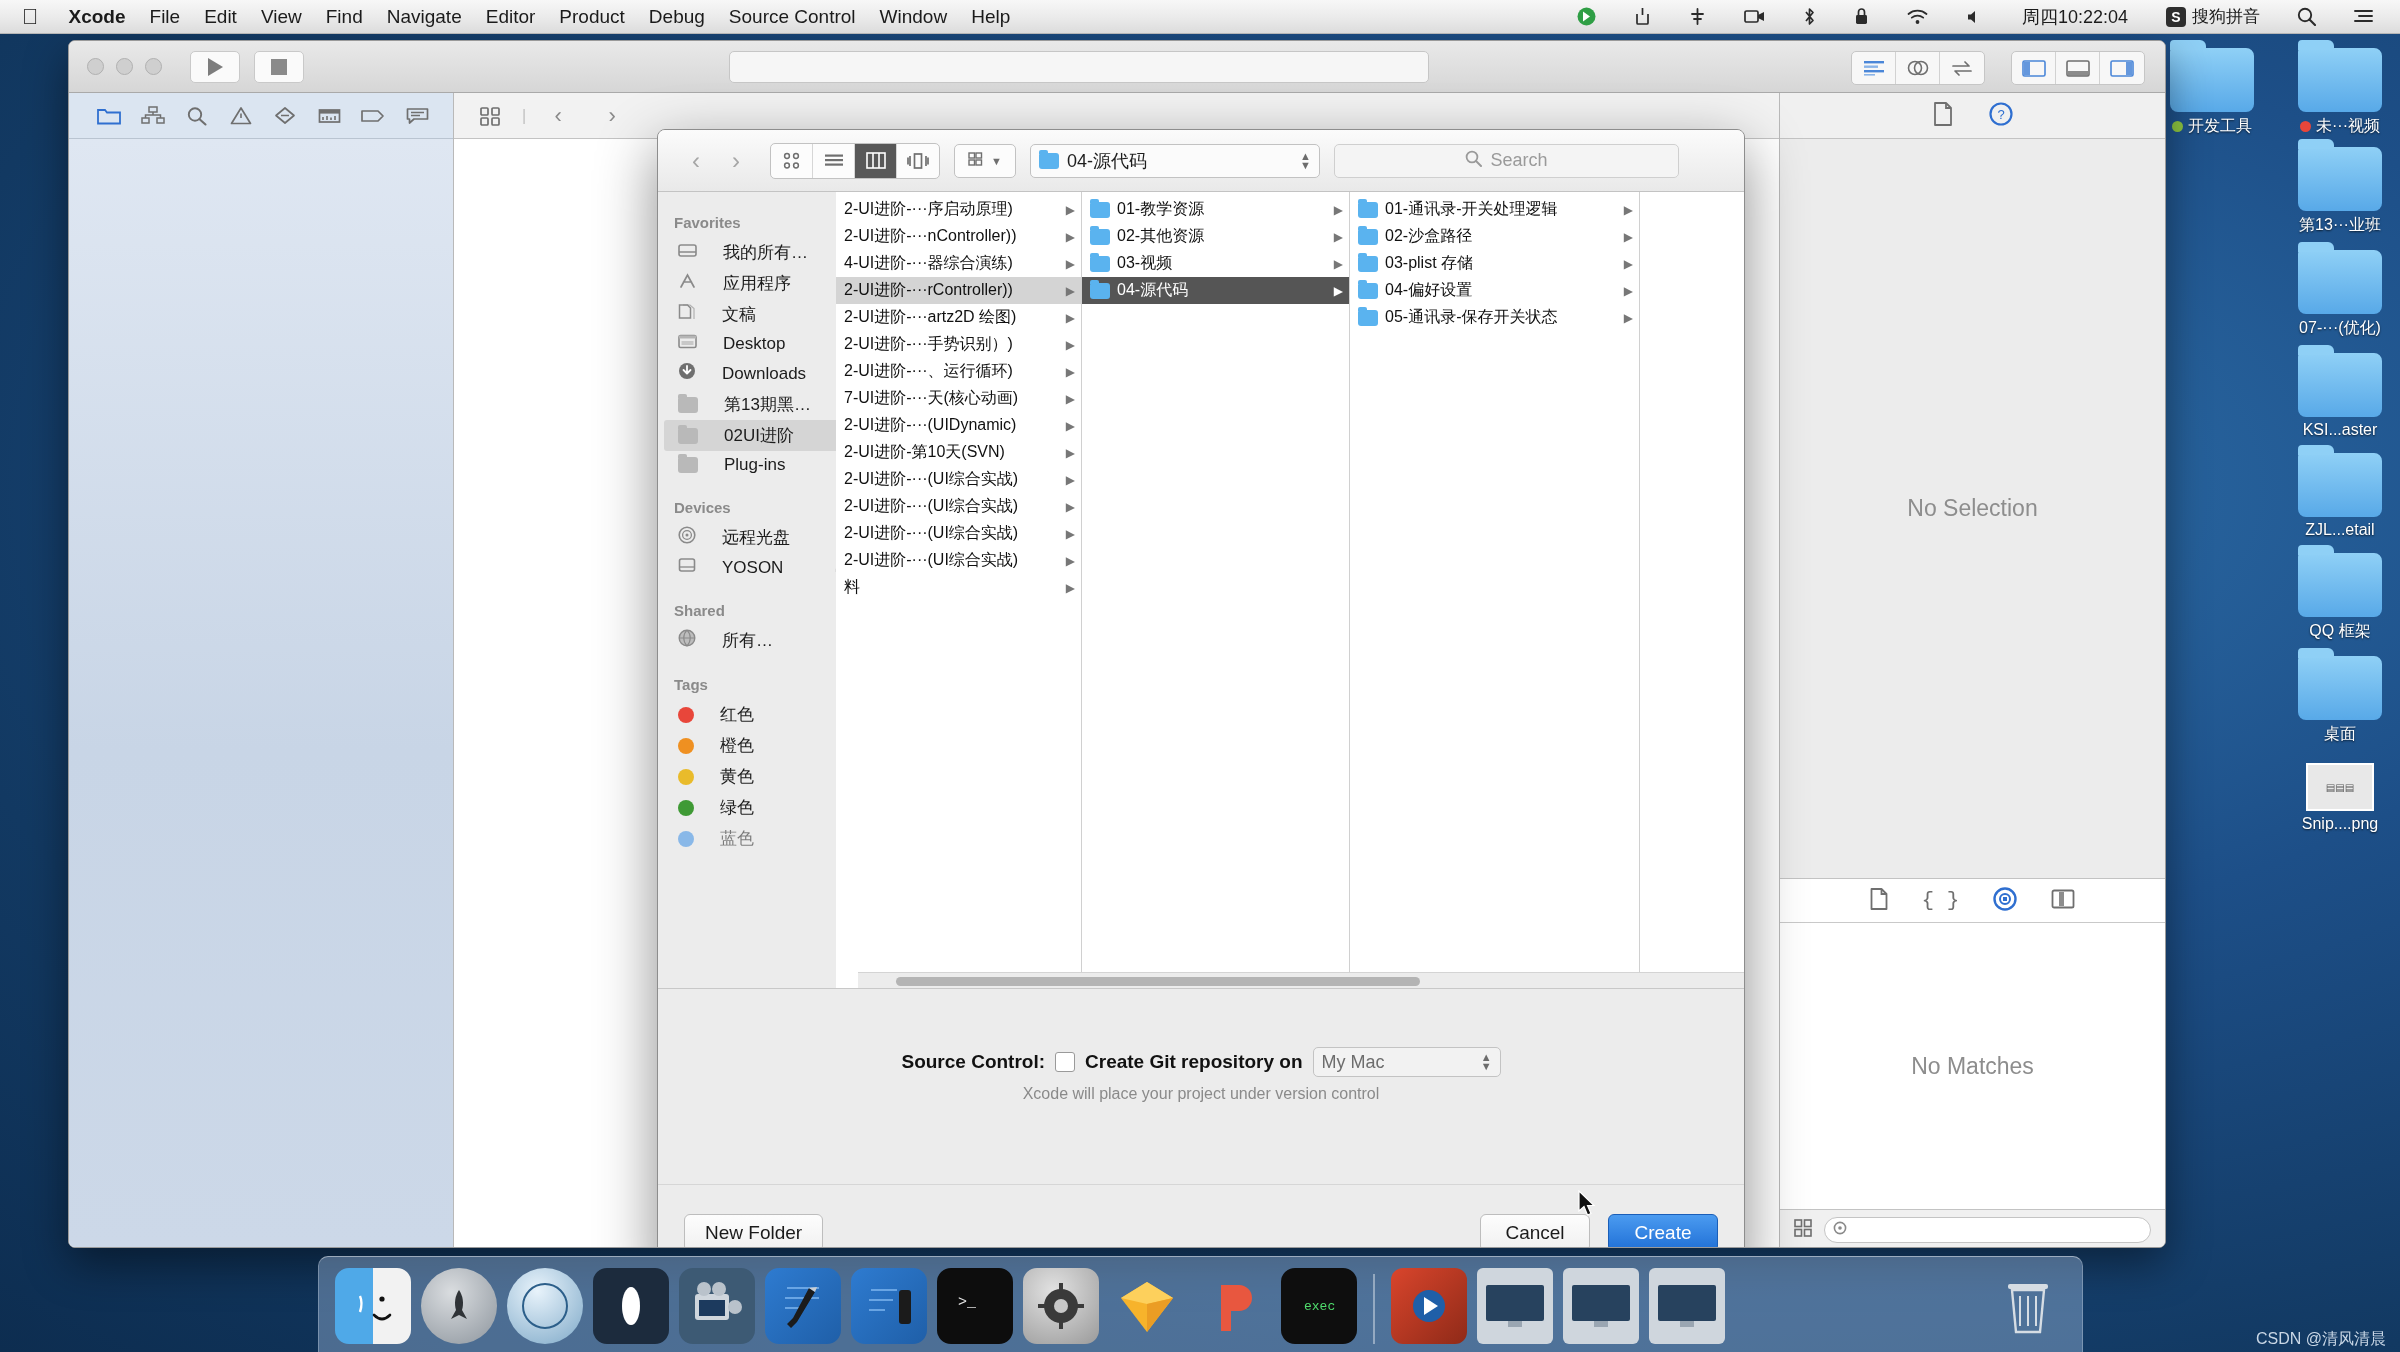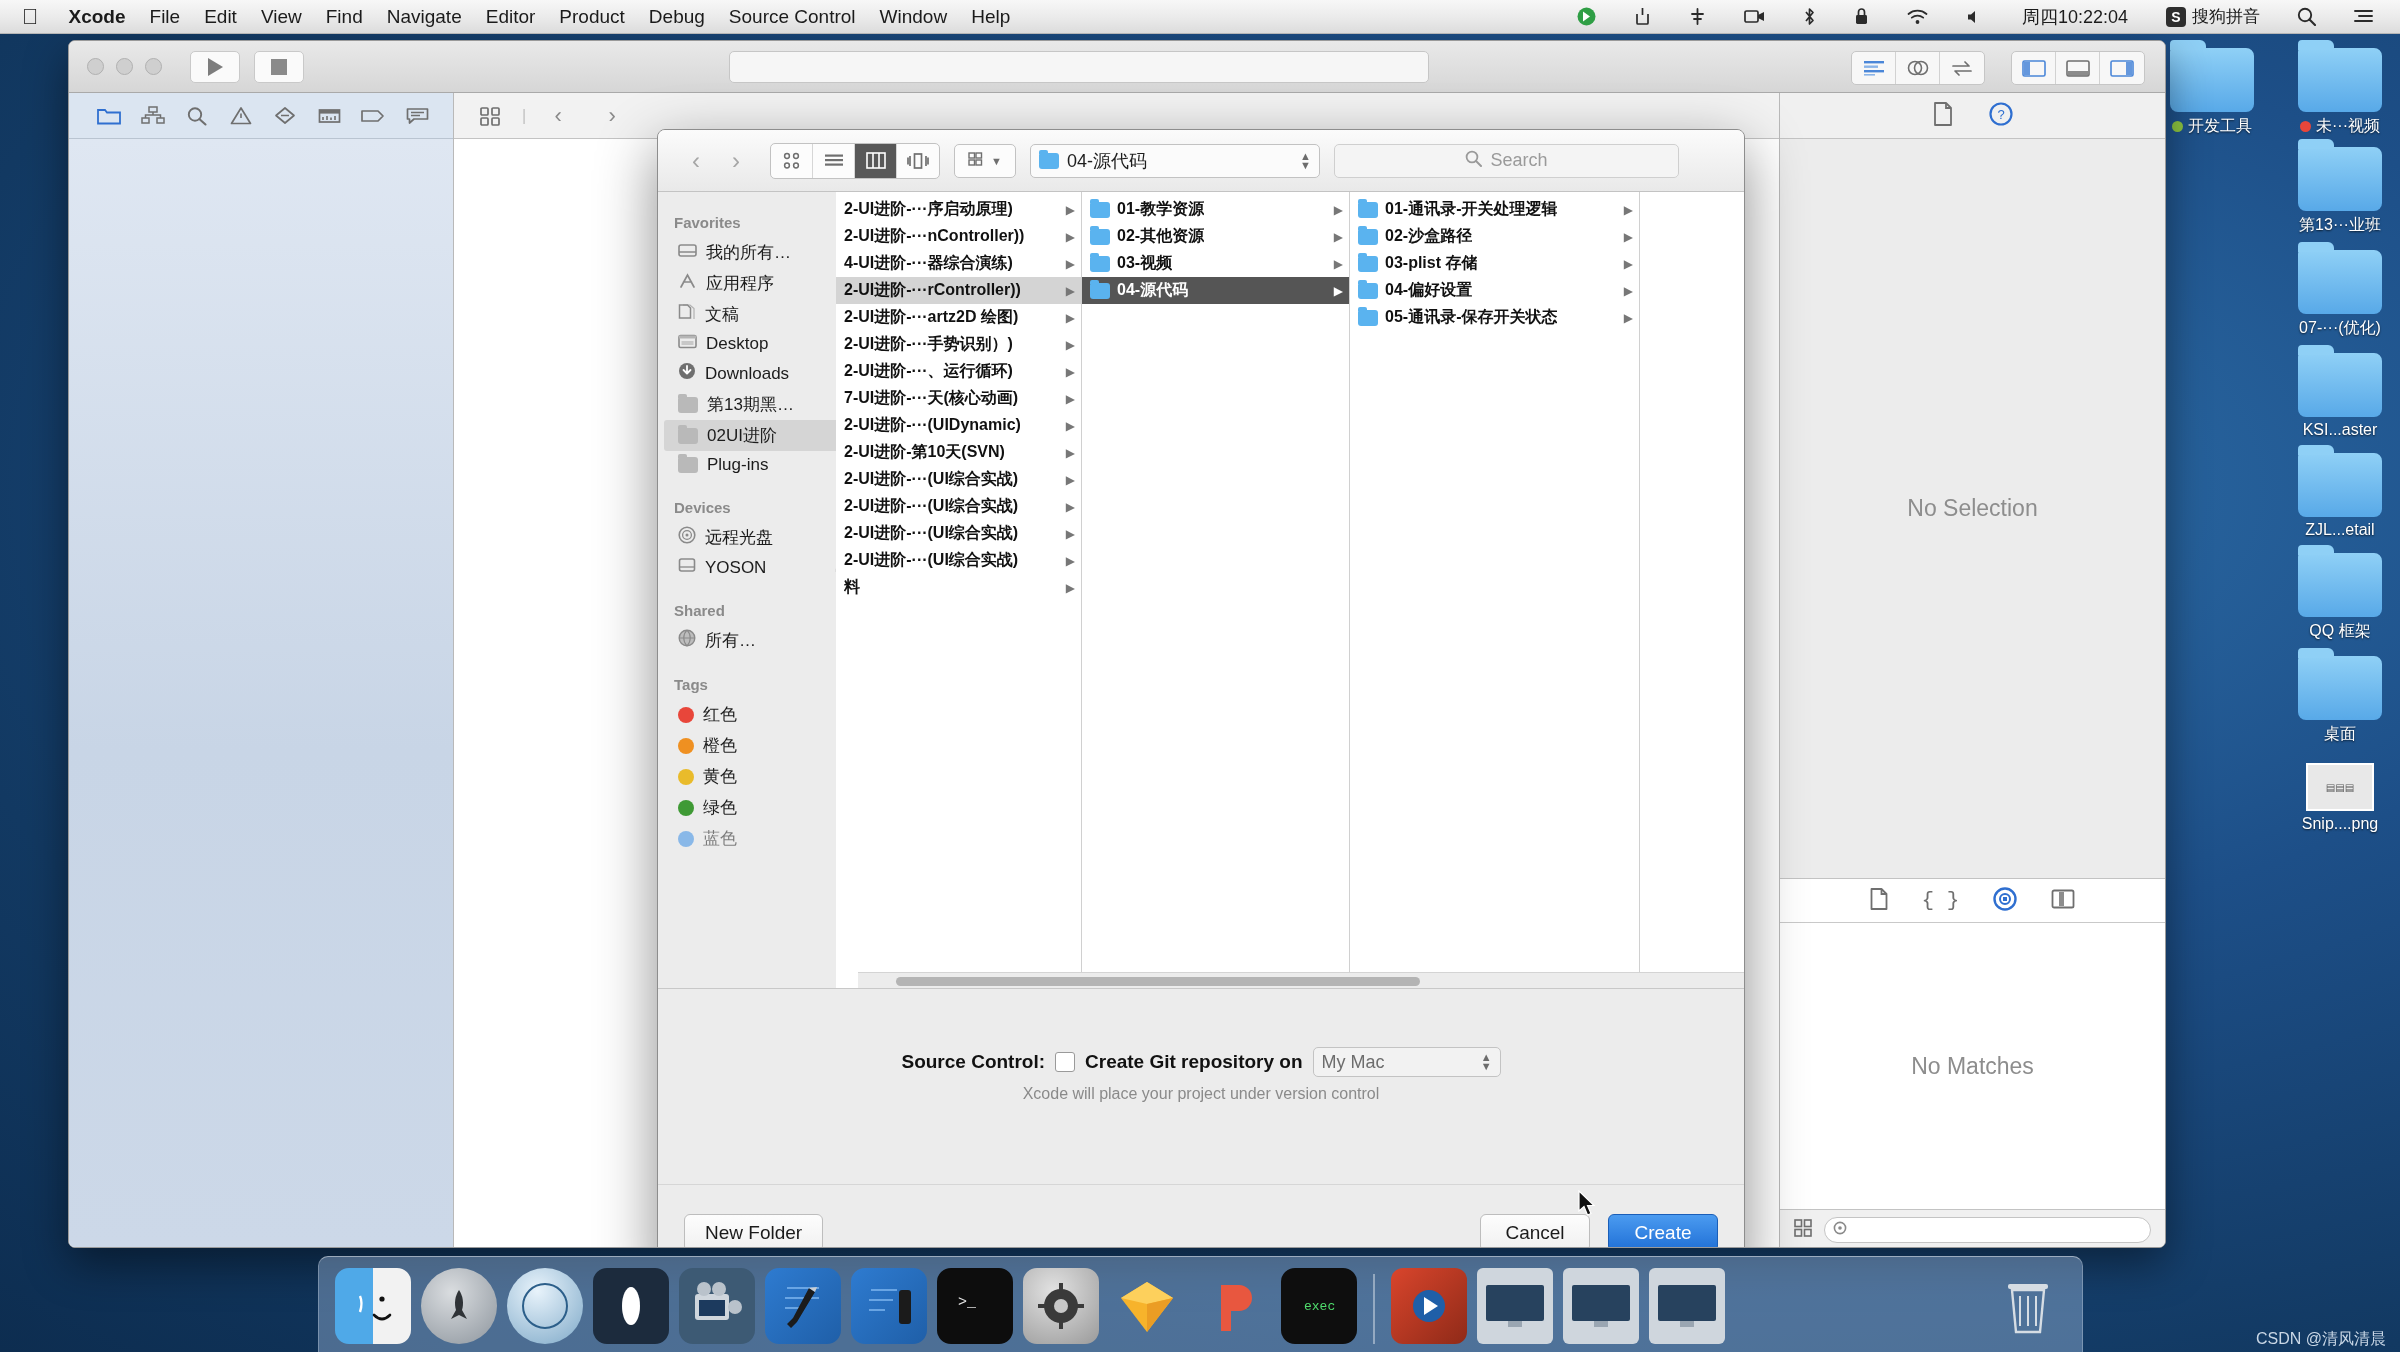--- a/index.html
+++ b/index.html
@@ -135,35 +135,35 @@
     width: 345px; height: 34px; background: #f4f4f4; border: 1px solid #cfcfcf; border-radius: 5px;
     display: flex; align-items: center; justify-content: center; gap: 8px; color: #9a9a9a; font-size: 18px;
   }
 
   .browser { flex: 1; display: flex; background: #fff; position: relative; overflow: hidden; }
   .fav-sidebar {
     width: 200px; background: #ececec; border-right: 1px solid #cfcfcf;
     padding-top: 12px; position: relative; overflow: hidden;
   }
   .fav-hdr { font-size: 15px; color: #8a8a8a; font-weight: bold; padding: 10px 0 6px 16px; }
-  .fav-item { display: flex; align-items: center; gap: 9px; padding: 4px 10px 4px 20px; font-size: 17px; color: #1c1c1c; }
+  .fav-item { display: flex; align-items: center; gap: 26px; padding: 4px 10px 4px 20px; font-size: 17px; color: #1c1c1c; }
   .fav-item.sel { background: #d5d5d5; border-radius: 3px; margin: 0 6px; padding-left: 14px; }
   .fav-item .eject { margin-left: auto; color:#666; font-size: 13px; }
   .dot { width: 16px; height: 16px; border-radius: 50%; display:inline-block;}
   .sb-scroll { position:absolute; right: 3px; top: 14px; width: 8px; height: 560px;
     background: #b8b8b8; border-radius: 4px; }
 
   .col {
     width: 224px; border-right: 1px solid #d0d0d0; background: #fff;
     overflow: hidden; position: relative;
   }
   .col.wide { width: 268px; }
   .row {
     display: flex; align-items: center; gap: 7px; height: 27px; padding: 0 6px 0 8px;
-    font-size: 16px; color: #111; white-space: nowrap; font-weight: bold;
+    font-size: 16px; color: #111; white-space: nowrap;
   }
   .row.sel-gray { background: #d4d4d4; }
   .row.sel-dark { background: #555; color: #fff; }
   .row .chev { margin-left: auto; font-size: 12px; color: #777; }
   .row.sel-dark .chev { color: #fff; }
   .row .name { overflow: hidden; text-overflow: ellipsis; }
   .folder-ic {
     width: 20px; height: 16px; background: #5ab3ef; border-radius: 2px 3px 3px 3px; position: relative; flex: 0 0 auto;
   }
   .folder-ic::before { content:''; position:absolute; top:-3px; left:0; width:9px; height:4px;

